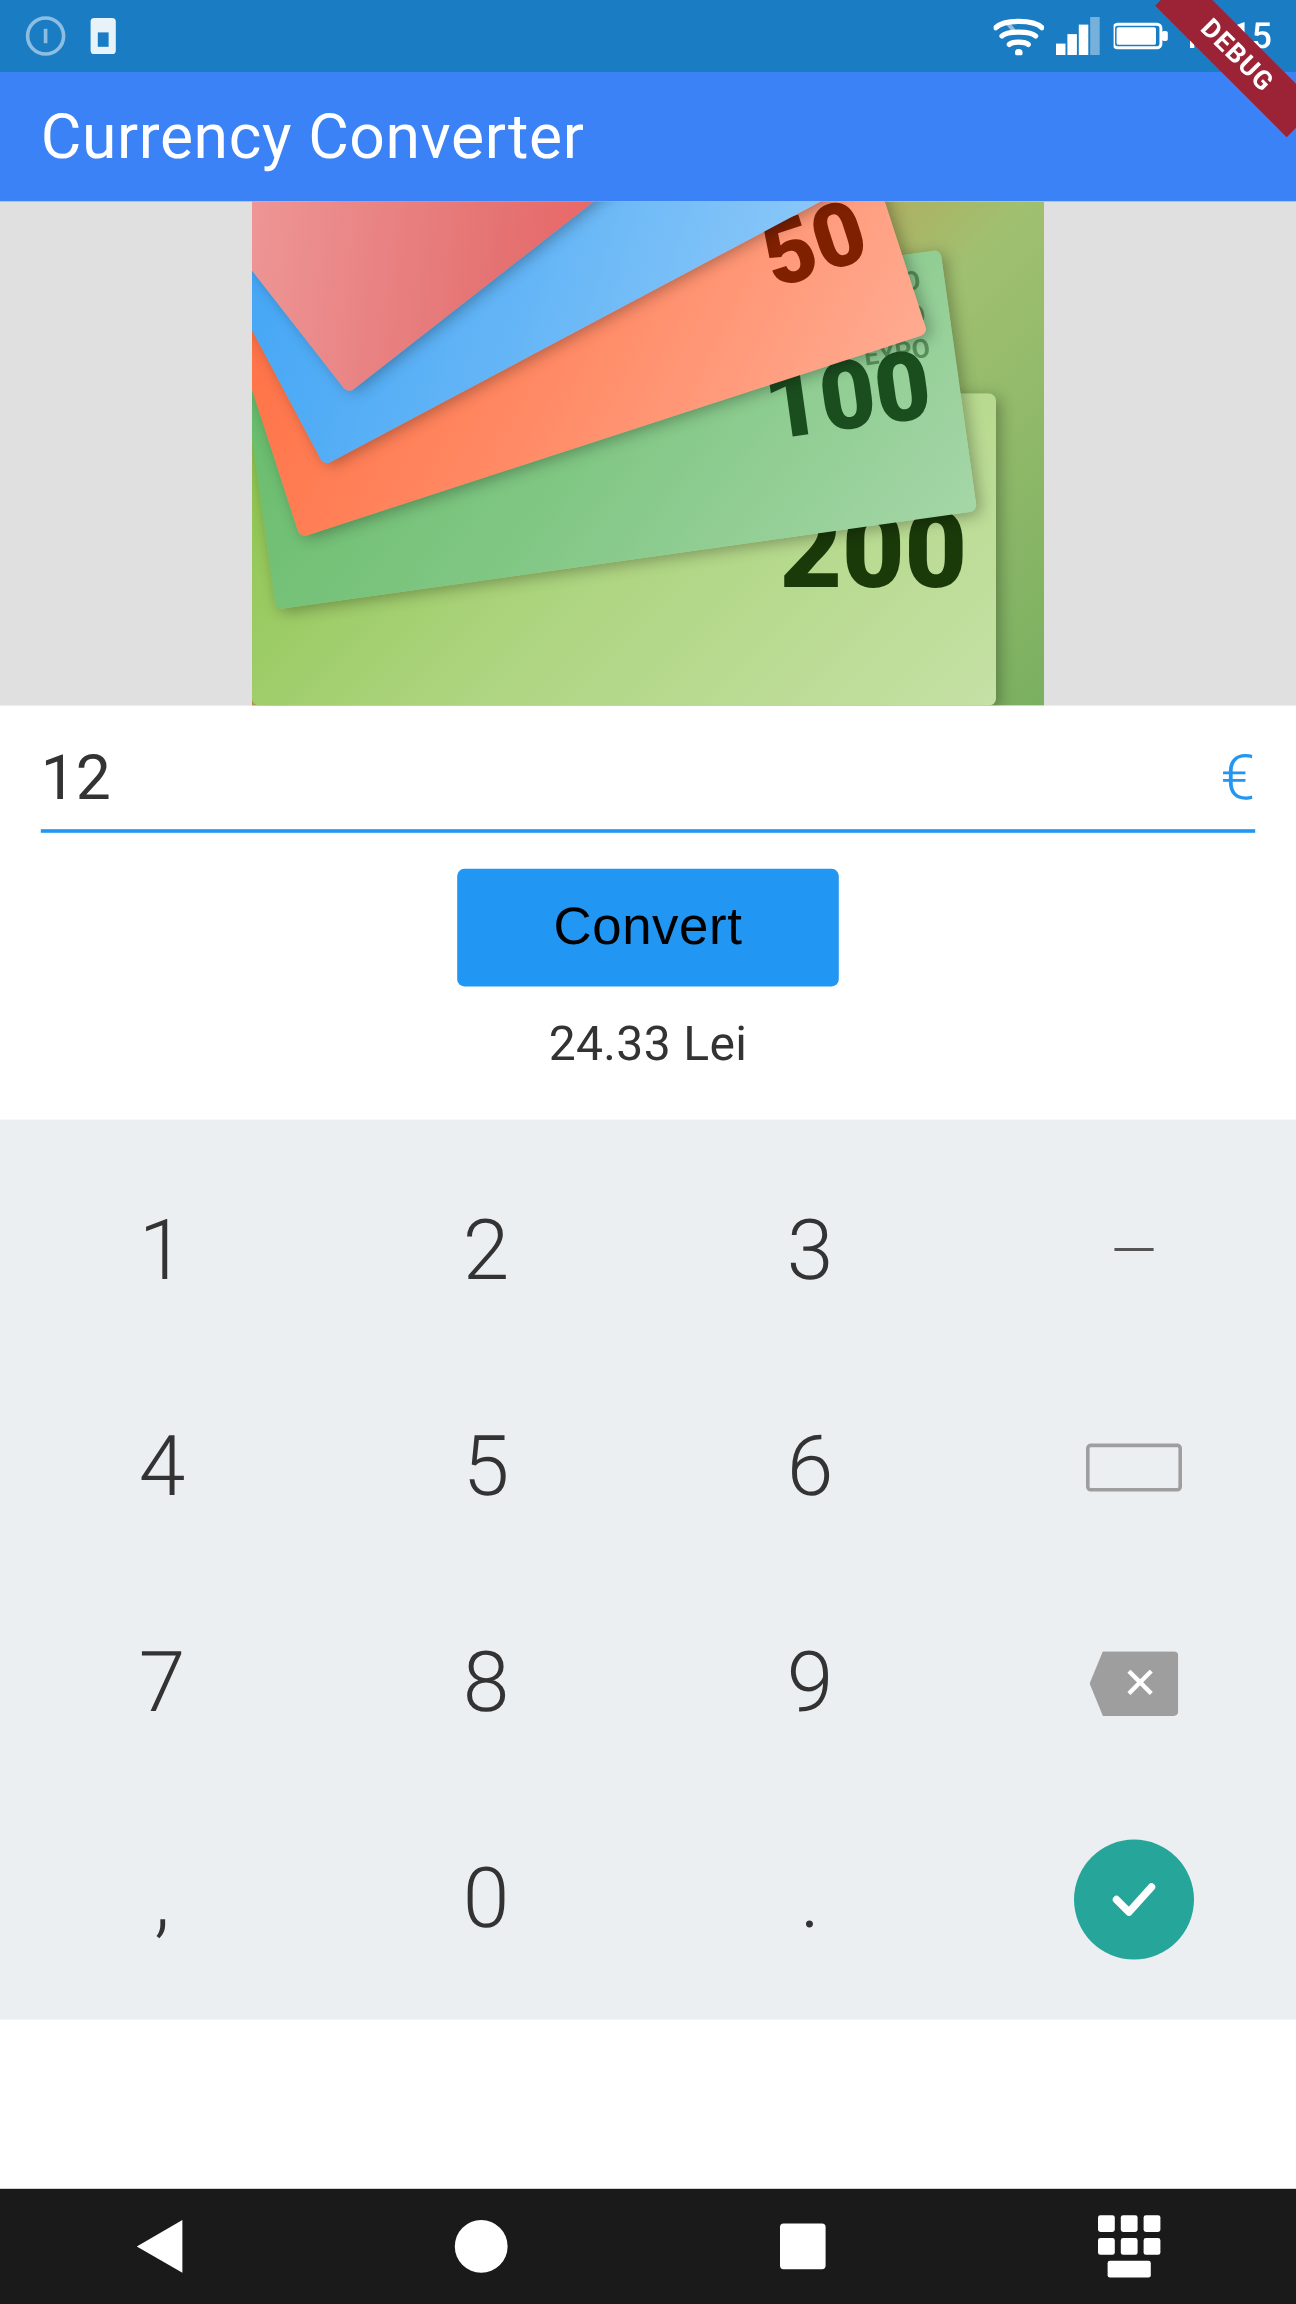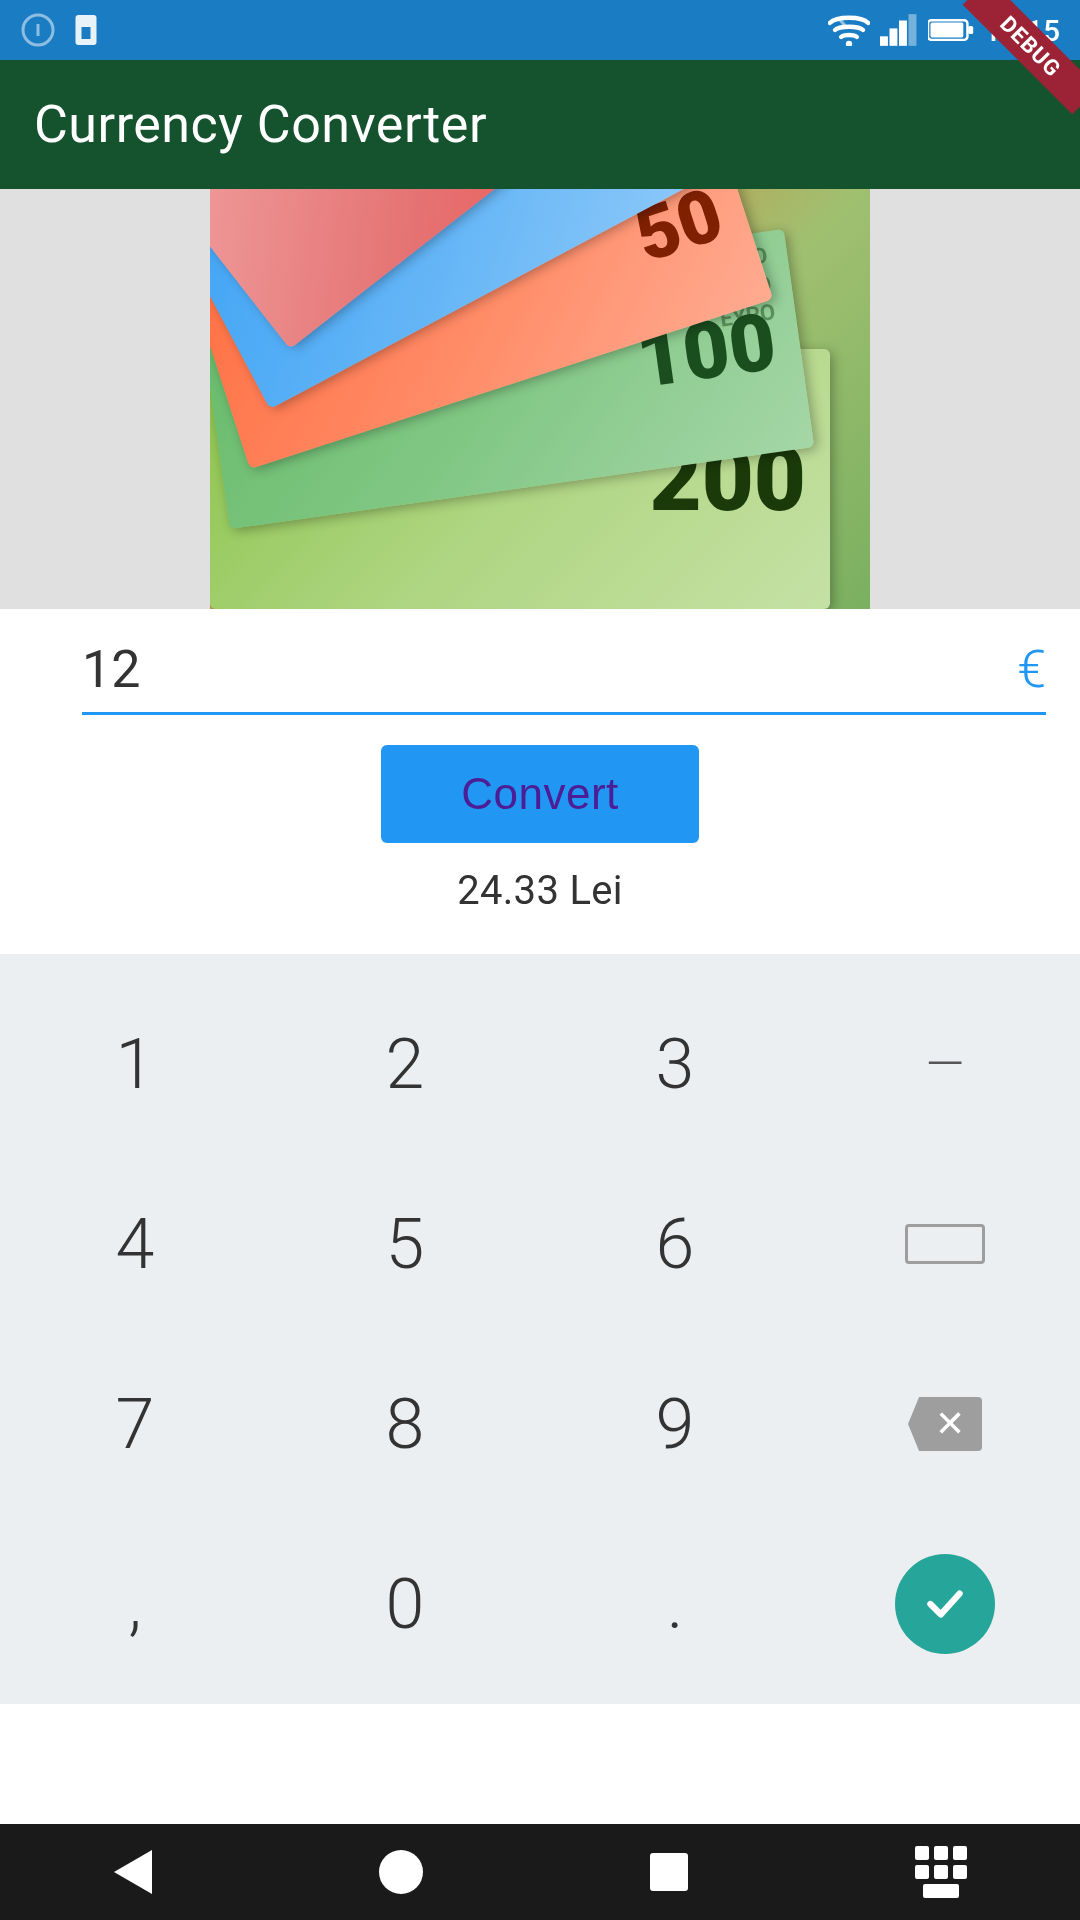--- a/index.html
+++ b/index.html
@@ -61,22 +61,22 @@
       font-weight: bold;
       padding: 6px 40px;
       transform: rotate(45deg);
       transform-origin: center;
       letter-spacing: 1px;
     }
 
     
     .app-bar {
       width: 100%;
-      height: 129px;
-      background: #14532d;
+      height: 108px;
+      background: #3b82f6;
       display: flex;
       align-items: center;
       padding: 0 34px;
     }
 
     .app-title {
       color: white;
       font-size: 52px;
       font-weight: 400;
       letter-spacing: 0.5px;
@@ -197,21 +197,20 @@
       padding: 30px 34px 20px;
     }
 
     
     .amount-row {
       display: flex;
       align-items: center;
       border-bottom: 3px solid #2196F3;
       padding-bottom: 12px;
       margin-bottom: 30px;
-      margin-left: 48px;
     }
 
     .amount-input {
       flex: 1;
       font-size: 52px;
       color: #333;
       border: none;
       outline: none;
       background: transparent;
       font-family: inherit;
@@ -228,21 +227,21 @@
     .convert-section {
       display: flex;
       flex-direction: column;
       align-items: center;
       gap: 24px;
       margin-bottom: 20px;
     }
 
     .convert-btn {
       background: #2196F3;
-      color: #4c1d95;
+      color: #000000;
       font-size: 44px;
       font-weight: 500;
       border: none;
       border-radius: 6px;
       padding: 24px 80px;
       cursor: pointer;
       letter-spacing: 0.5px;
       text-align: right;
     }
 

